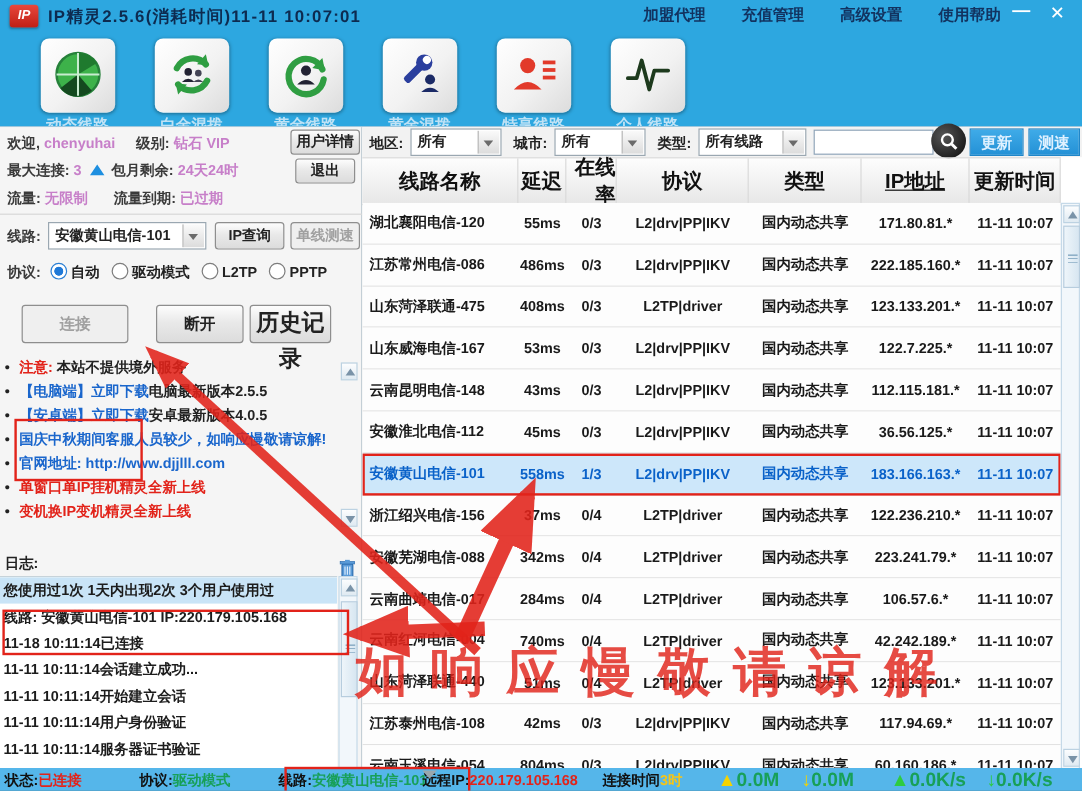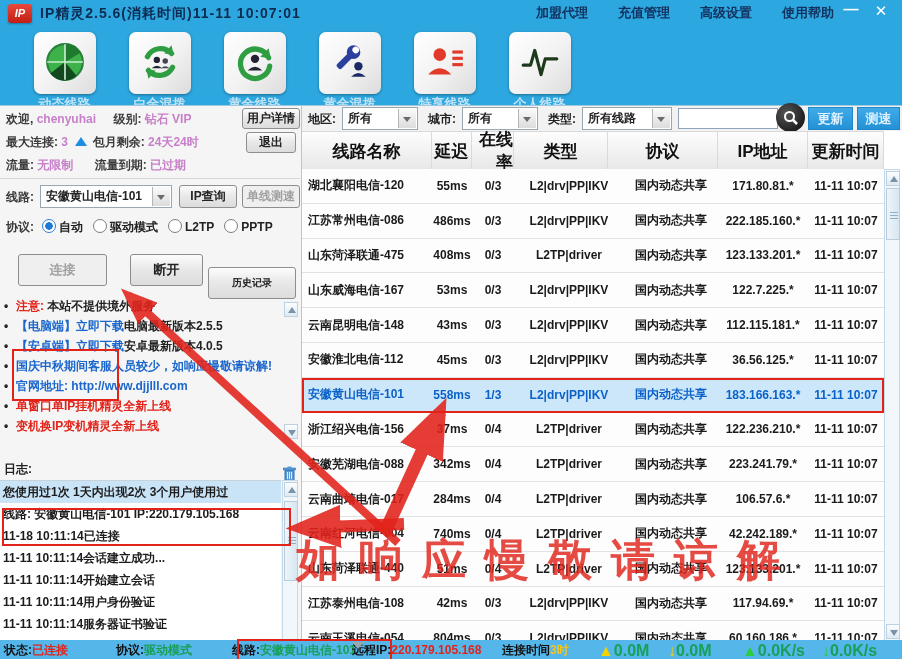--- a/index.html
+++ b/index.html
@@ -235,21 +235,21 @@
       </div>
       <div class="gbtn" style="left:179px;top:79px;width:58px;height:23px;line-height:21px;">IP查询</div>
       <div class="gbtn disabled" style="left:242px;top:79px;width:58px;height:23px;line-height:21px;">单线测速</div>
 
       <div class="radio-row">
         <span class="lbl" style="margin-right:8px;">协议:</span><span id="radio-opts"><span class="radio-opt"><span class="rdot sel"></span>自动</span><span class="radio-opt"><span class="rdot"></span>驱动模式</span><span class="radio-opt"><span class="rdot"></span>L2TP</span><span class="radio-opt"><span class="rdot"></span>PPTP</span></span>
       </div>
 
       <div class="gbtn disabled" style="left:18px;top:148px;width:89px;height:32px;line-height:30px;font-size:13px;">连接</div>
       <div class="gbtn" style="left:130px;top:148px;width:73px;height:32px;line-height:30px;font-size:13px;">断开</div>
-      <div class="gbtn" style="left:208px;top:161px;width:88px;height:32px;line-height:30px;font-size:10px;">历史记录</div>
+      <div class="gbtn" style="left:208px;top:148px;width:68px;height:32px;line-height:30px;font-size:19px;">历史记录</div>
 
       <div class="notices">
           <div class="notice">
             <span class="bullet">•</span>
             <span><span style="color: rgb(226, 35, 26);">注意:  </span><span style="color: rgb(34, 34, 34);">本站不提供境外服务</span></span>
           </div>
           <div class="notice">
             <span class="bullet">•</span>
             <span><span style="color: rgb(26, 102, 204);">【电脑端】立即下载</span><span style="color: rgb(34, 34, 34);">电脑最新版本2.5.5</span></span>
           </div>
@@ -338,23 +338,23 @@
             </svg>
         </div>
         <div class="blue-btn" style="left:506px;width:45px;">更新</div>
         <div class="blue-btn" style="left:555px;width:43px;">测速</div>
       </div>
 
       <div class="thead">
           <div class="th" style="width: 130px;">线路名称</div>
           <div class="th" style="width: 40px;">延迟</div>
           <div class="th" style="width: 42px;">在线率</div>
+          <div class="th" style="width: 110px;">协议</div>
           <div class="th" style="width: 94px;">类型</div>
-          <div class="th" style="width: 110px;">协议</div>
-          <div class="th" style="width: 90px;">IP地址</div>
+          <div class="th" style="width: 90px; text-decoration: underline;">IP地址</div>
           <div class="th" style="width: 76px;">更新时间</div>
         </div>
       <div class="tbody">
           <div class="trow">
             <div class="td name" style="width: 130px;">湖北襄阳电信-120</div>
             <div class="td" style="width: 40px;">55ms</div>
             <div class="td" style="width: 42px;">0/3</div>
             <div class="td" style="width: 110px;">L2|drv|PP|IKV</div>
             <div class="td" style="width: 94px;">国内动态共享</div>
             <div class="td" style="width: 90px;">171.80.81.*</div>

